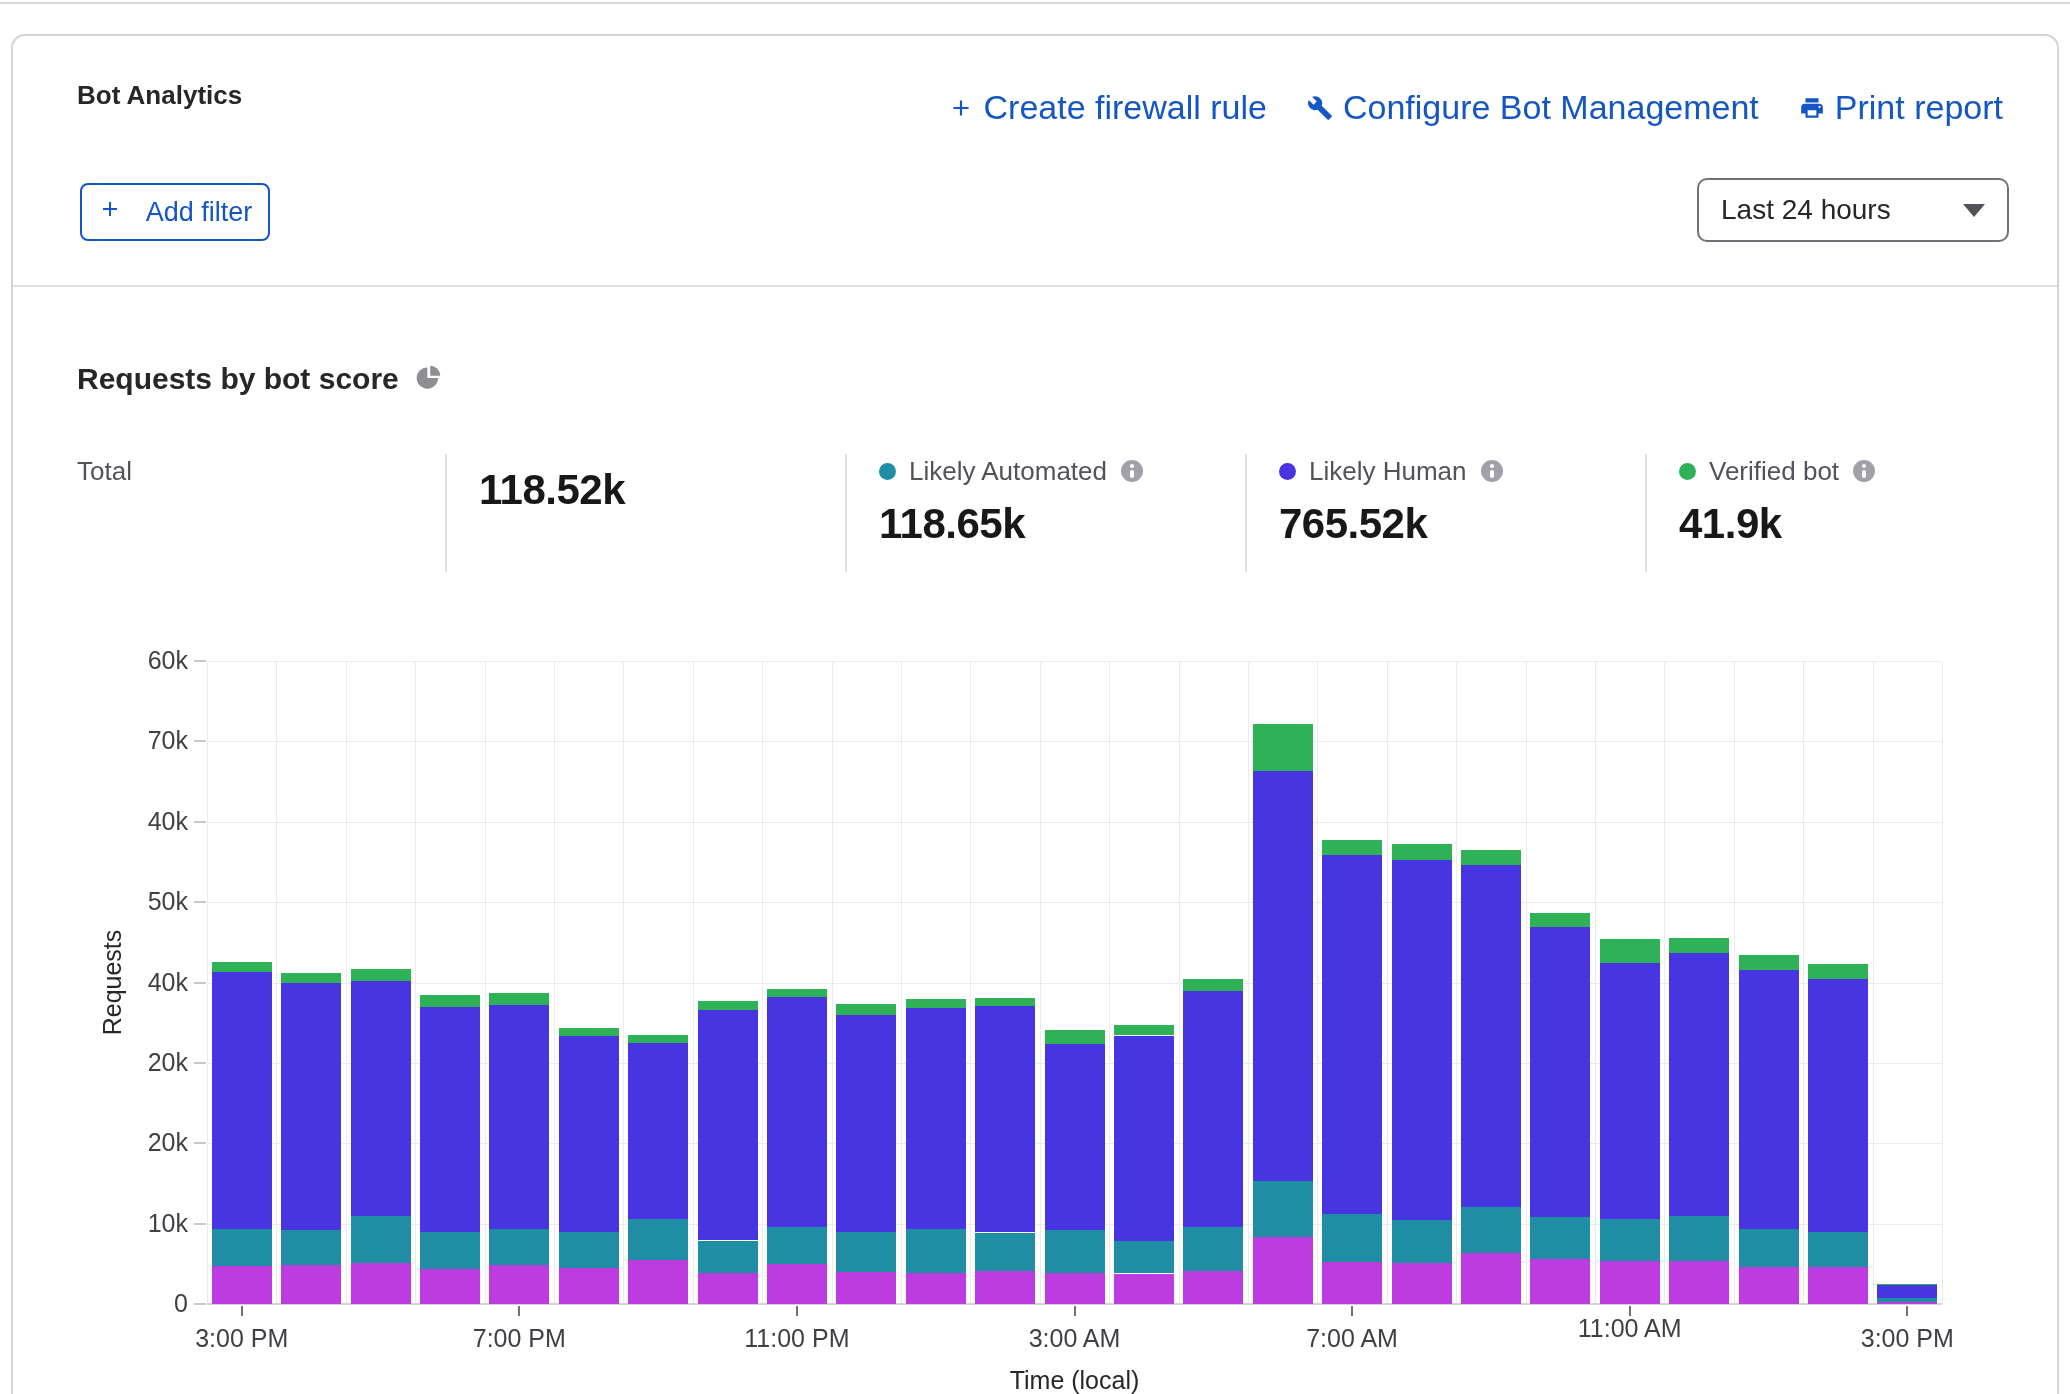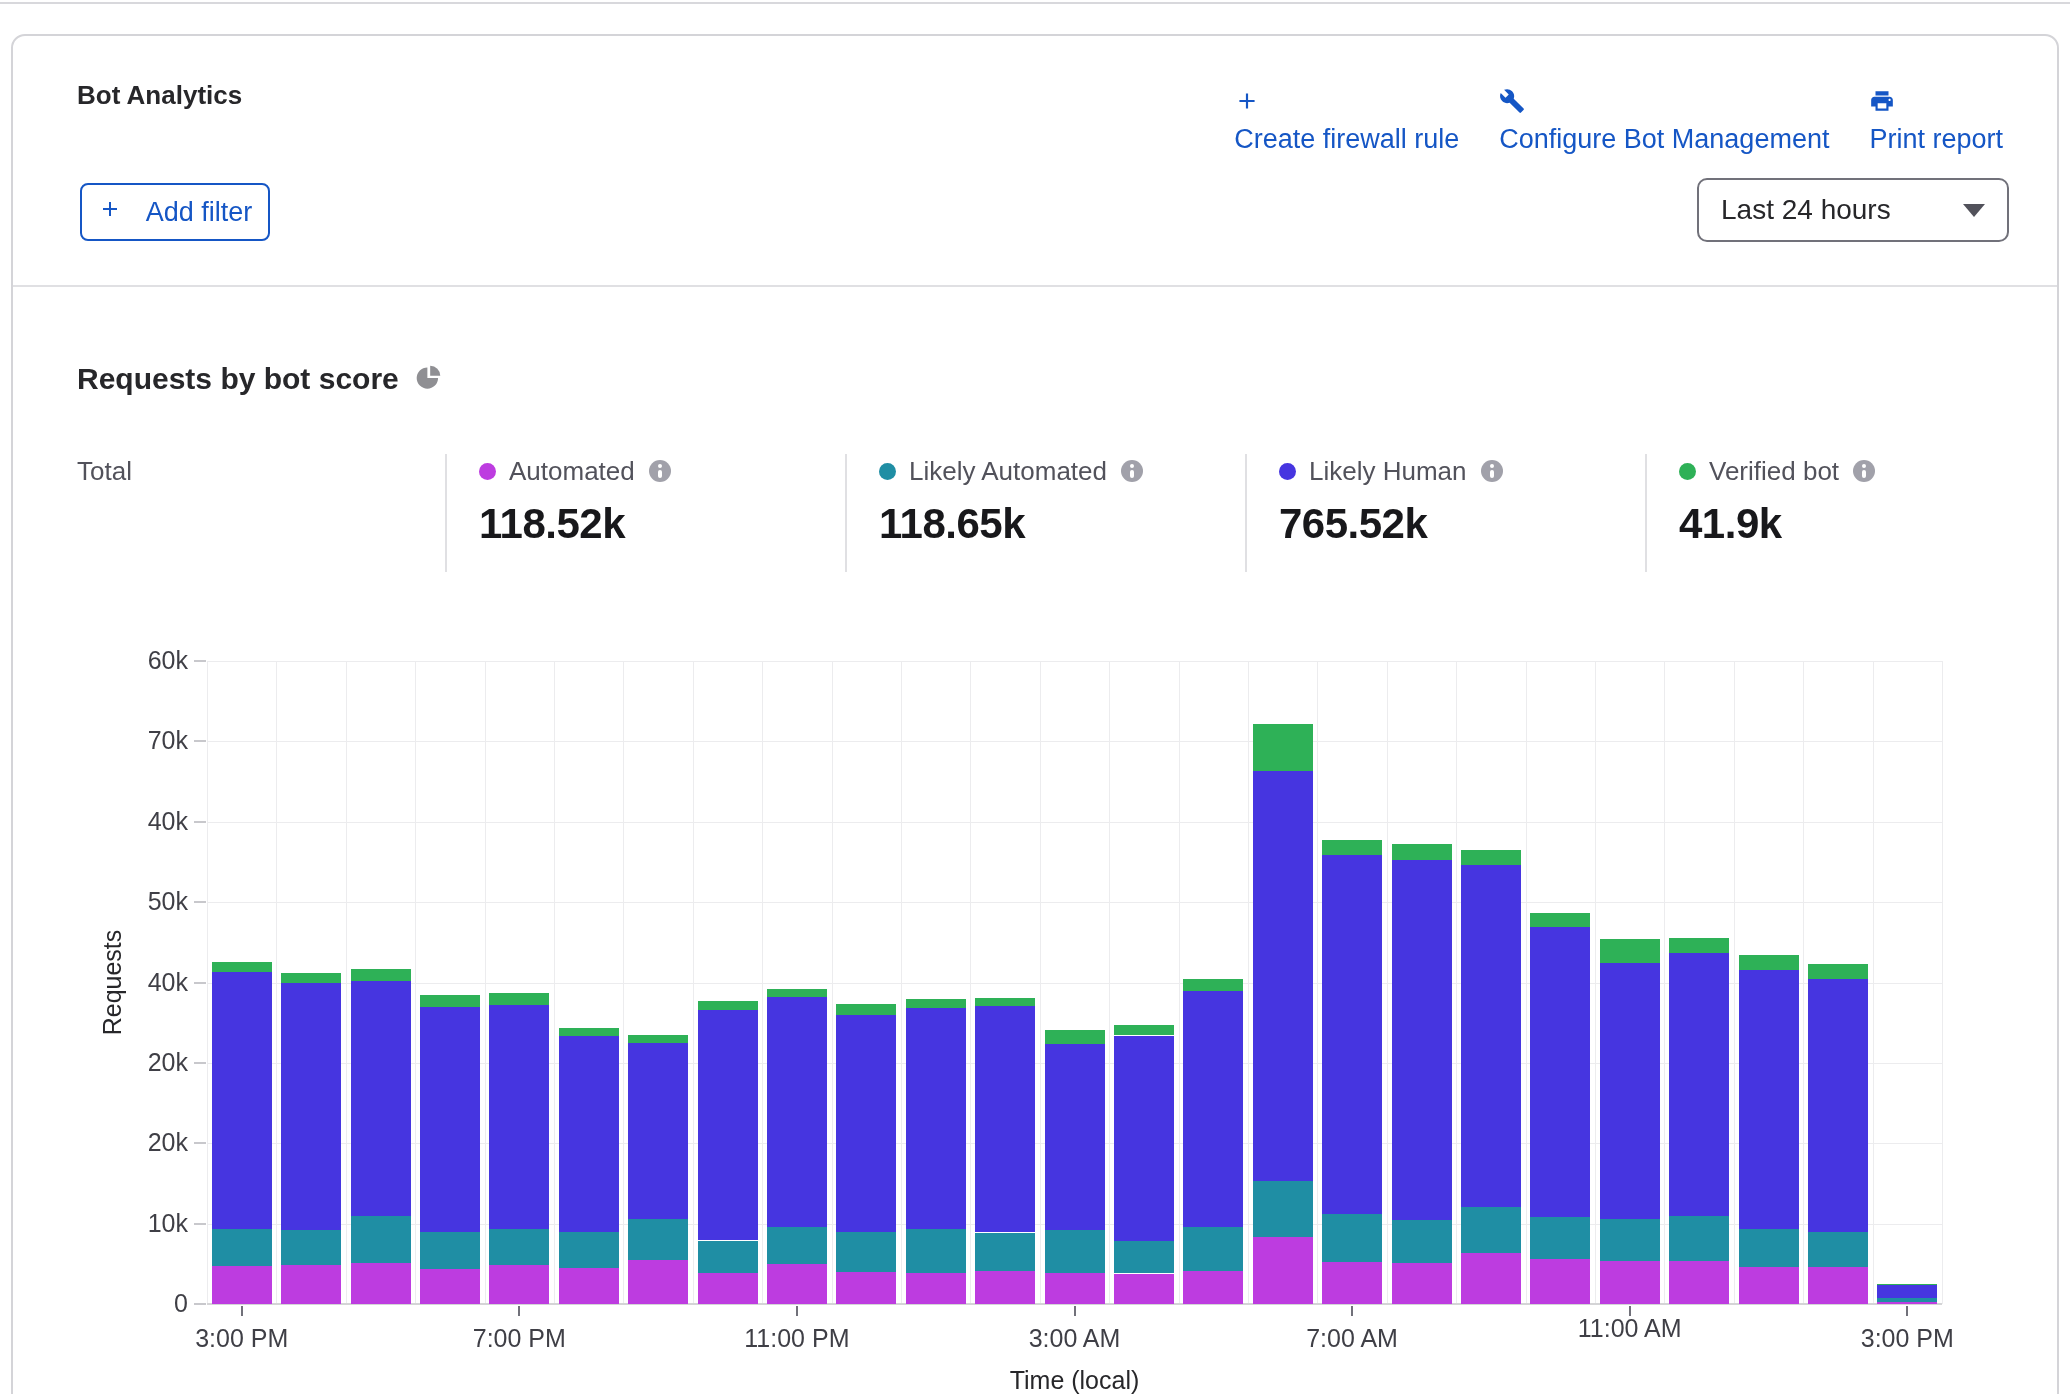--- a/index.html
+++ b/index.html
@@ -7,21 +7,21 @@
               font-family:"Liberation Sans", sans-serif; position:relative; }
 
   .topline { position:absolute; left:0; top:2px; width:2070px; height:2px; background:#d8d8dc; }
 
   .card { position:absolute; left:11px; top:34px; width:2048px; height:1390px;
           background:#fff; border:2px solid #d4d4d8; border-radius:14px; }
 
   .page-title { position:absolute; left:64px; top:44px; font-size:26px; font-weight:700; color:#27272a; }
 
   .actions { position:absolute; top:52px; right:54px; display:flex; gap:40px; align-items:center; }
-  .action-link { display:flex; gap:10px; color:#1556c5; font-size:27px; cursor:pointer; text-decoration:none;flex-direction:column; }
+  .action-link { display:flex; align-items:center; gap:10px; color:#1556c5; font-size:34px; cursor:pointer; text-decoration:none; }
   .action-link svg { display:block; }
 
   .add-filter-btn { position:absolute; left:67px; top:147px; width:190px; height:58px;
           background:#fff; border:2px solid #1556c5; border-radius:8px; color:#1556c5;
           font-size:27px; display:flex; align-items:center; justify-content:center; gap:24px; cursor:pointer; }
 
   .time-select { position:absolute; left:1684px; top:142px; width:312px; height:64px;
           border:2px solid #71717a; border-radius:10px; background:#fff; display:flex;
           align-items:center; padding:0 22px; font-size:28px; color:#27272a; cursor:pointer; }
   .caret { margin-left:auto; width:0; height:0; border-left:11px solid transparent;
@@ -121,28 +121,20 @@
     </span>
   </div>
 
   <div class="stats">
     <div class="stat-col first">
       <div class="stat-head">
         <span class="stat-label">Total</span>
       </div>
     </div>
     <div class="stat-col bordered" style="width:400px">
-      <div class="stat-head">
-        <span class="dot" style="background: rgb(189, 60, 224);"></span>
-        <span class="stat-label">Automated</span>
-        <span class="info-icon">
-            <span class="i-dot"></span>
-            <span class="i-bar"></span>
-          </span>
-      </div>
       <div class="stat-value">118.52k</div>
     </div>
     <div class="stat-col bordered" style="width:400px">
       <div class="stat-head">
         <span class="dot" style="background: rgb(31, 142, 164);"></span>
         <span class="stat-label">Likely Automated</span>
         <span class="info-icon">
             <span class="i-dot"></span>
             <span class="i-bar"></span>
           </span>

